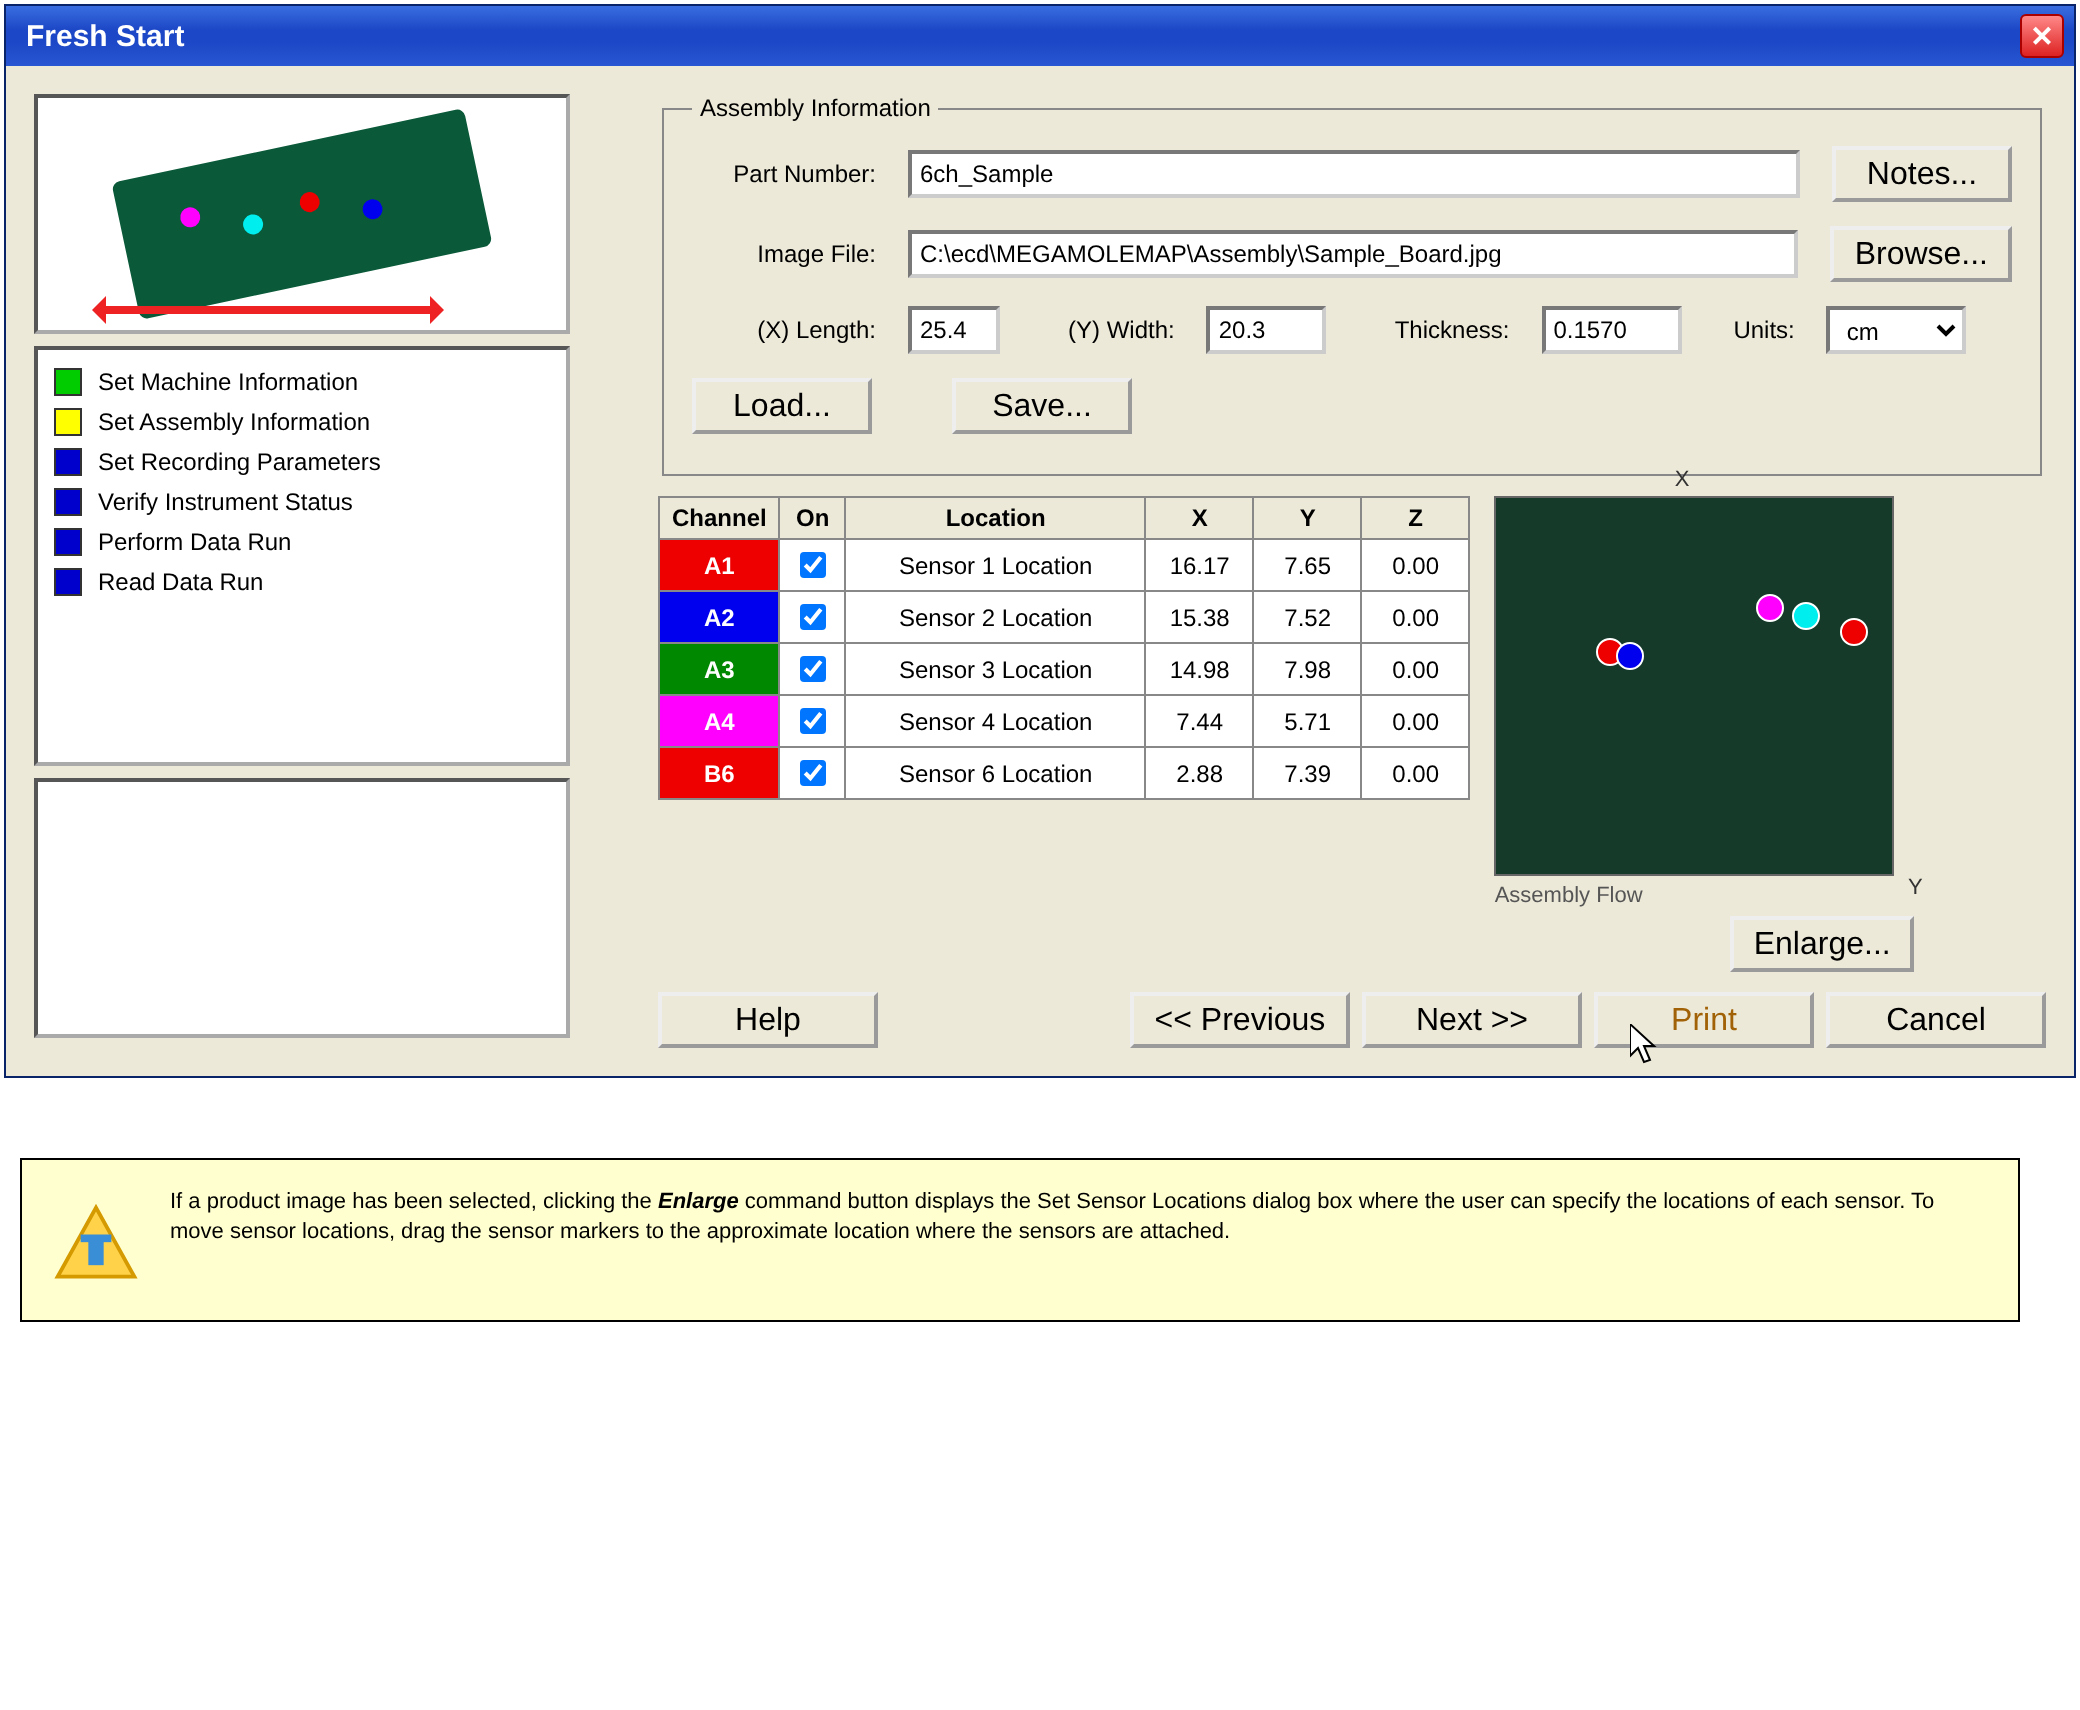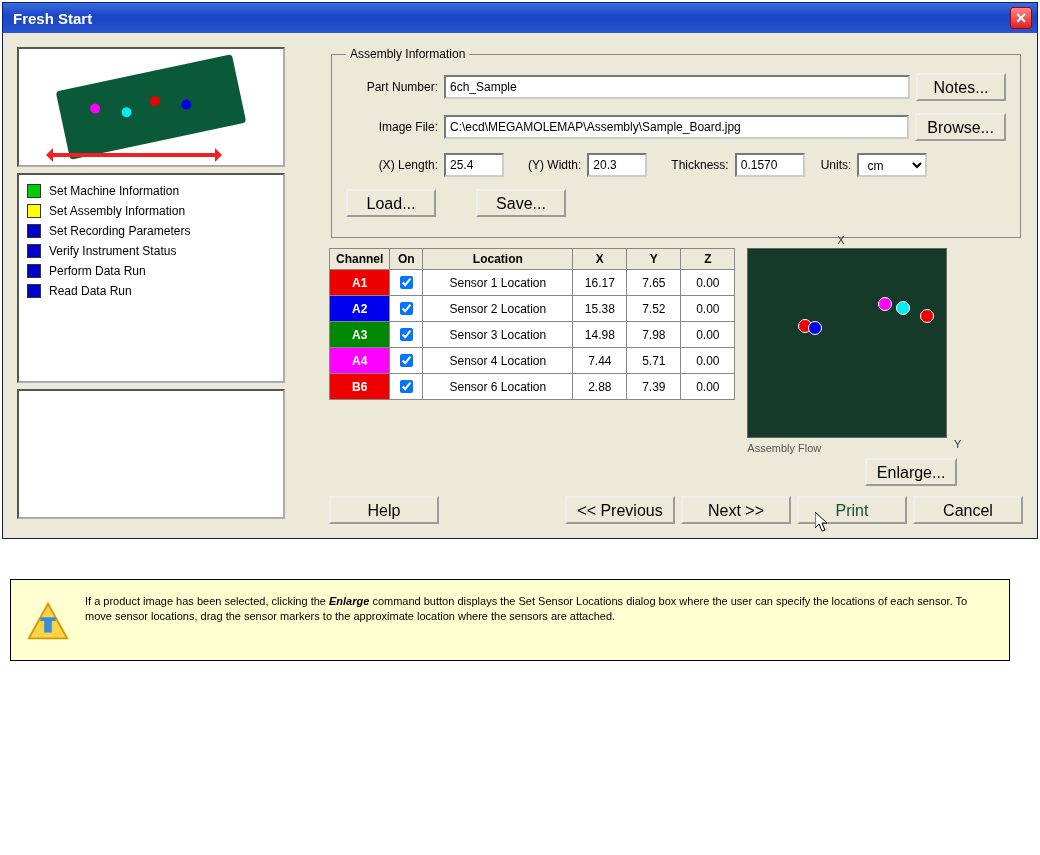--- a/index.html
+++ b/index.html
@@ -131,21 +131,21 @@
     margin-left: 30px;
   }
   fieldset.assembly {
     border: 1px solid #888;
     padding: 12px 14px 16px;
   }
   fieldset.assembly legend { padding: 0 4px; }
   .field-row {
     display: flex;
     align-items: center;
-    gap: 6px;
+    gap: 16px;
     margin-bottom: 12px;
   }
   .field-row label { text-align: right; }
   .lbl-w { width: 92px; }
   input[type=text], select {
     border: 2px inset #ccc;
     padding: 3px 4px;
     font-family: inherit;
     font-size: 12px;
     background: #fff;
@@ -154,21 +154,21 @@
   .btn {
     background: #ece9d8;
     border: 2px outset #eee;
     padding: 4px 10px;
     min-width: 90px;
     height: 28px;
     font-family: inherit;
     font-size: 16px;
     cursor: pointer;
   }
-  .btn:disabled { color: #14532d; }
+  .btn:disabled { color: #a16207; }
   .mid-row {
     display: flex;
     gap: 12px;
     align-items: flex-start;
   }
   table.sensor {
     border-collapse: collapse;
     background: #fff;
   }
   table.sensor th, table.sensor td {
@@ -308,21 +308,21 @@
         </div>
 
         <div class="field-row">
           <label class="lbl-w">Image File:</label>
           <input type="text" style="flex: 1 1 0%;" value="C:\ecd\MEGAMOLEMAP\Assembly\Sample_Board.jpg">
           <button class="btn">Browse...</button>
         </div>
 
         <div class="field-row">
           <label class="lbl-w">(X) Length:</label>
-          <input type="text" style="width: 60px;" value="25.4">
+          <input type="text" style="width: 46px;" value="25.4">
           <label style="margin-left:18px">(Y) Width:</label>
           <input type="text" style="width: 60px;" value="20.3">
           <label style="margin-left:18px">Thickness:</label>
           <input type="text" style="width: 70px;" value="0.1570">
           <label style="margin-left:10px">Units:</label>
           <select style="width:70px">
             <option>cm</option>
           </select>
         </div>
 

